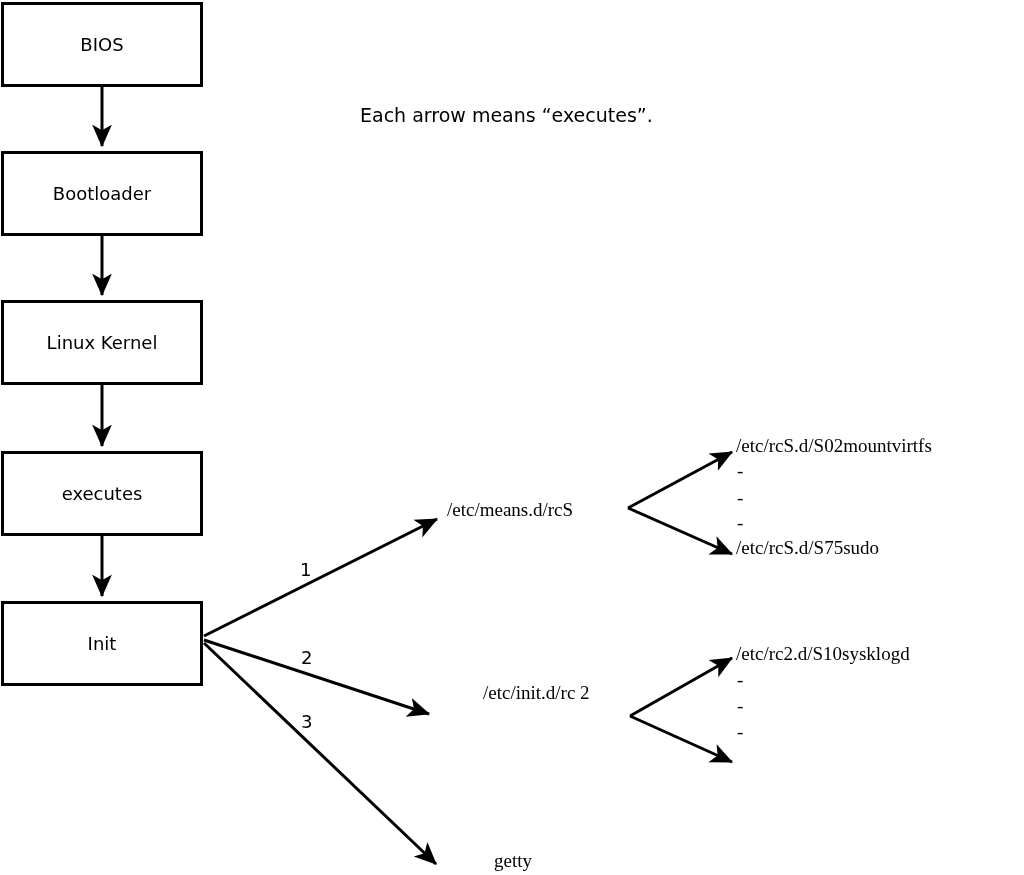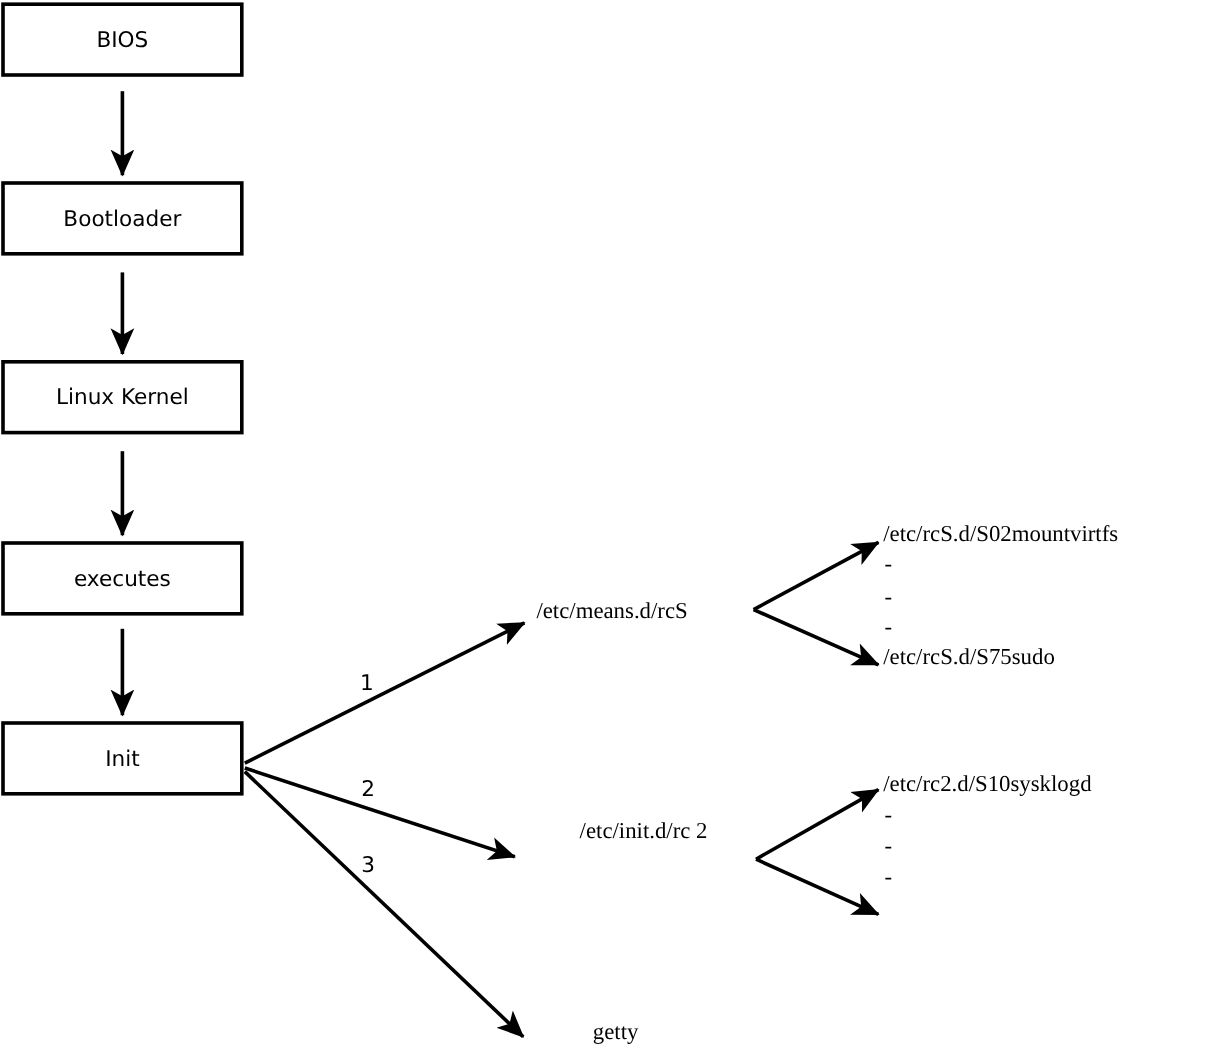--- a/index.html
+++ b/index.html
@@ -21,21 +21,21 @@
     left: 0;
     top: 0;
     width: 1024px;
     height: 875px;
     pointer-events: none;
   }
   .flow-box {
     position: absolute;
     left: 1px;
     width: 202px;
-    height: 62px;
+    height: 85px;
     box-sizing: border-box;
     border: 3px solid #000000;
     background: #ffffff;
     display: flex;
     align-items: center;
     justify-content: center;
     font-size: 18px;
   }
   .box-bios       { top: 2px; }
   .box-bootloader { top: 151px; }
@@ -105,20 +105,21 @@
       <line x1="204" y1="643" x2="436" y2="864" marker-end="url(#ah)"></line>
 
       <line x1="628" y1="508" x2="732" y2="452" marker-end="url(#ah)"></line>
       <line x1="628" y1="508" x2="732" y2="554" marker-end="url(#ah)"></line>
 
       <line x1="630" y1="716" x2="732" y2="658" marker-end="url(#ah)"></line>
       <line x1="630" y1="716" x2="732" y2="762" marker-end="url(#ah)"></line>
     </g>
   </svg>
 
+  <div class="caption">Each arrow means “executes”.</div>
 
   <div class="flow-box box-bios">
     <span>BIOS</span>
   </div>
   <div class="flow-box box-kernel">
     <span>Linux Kernel</span>
   </div>
   <div class="flow-box box-bootloader">
     <span>Bootloader</span>
   </div>

